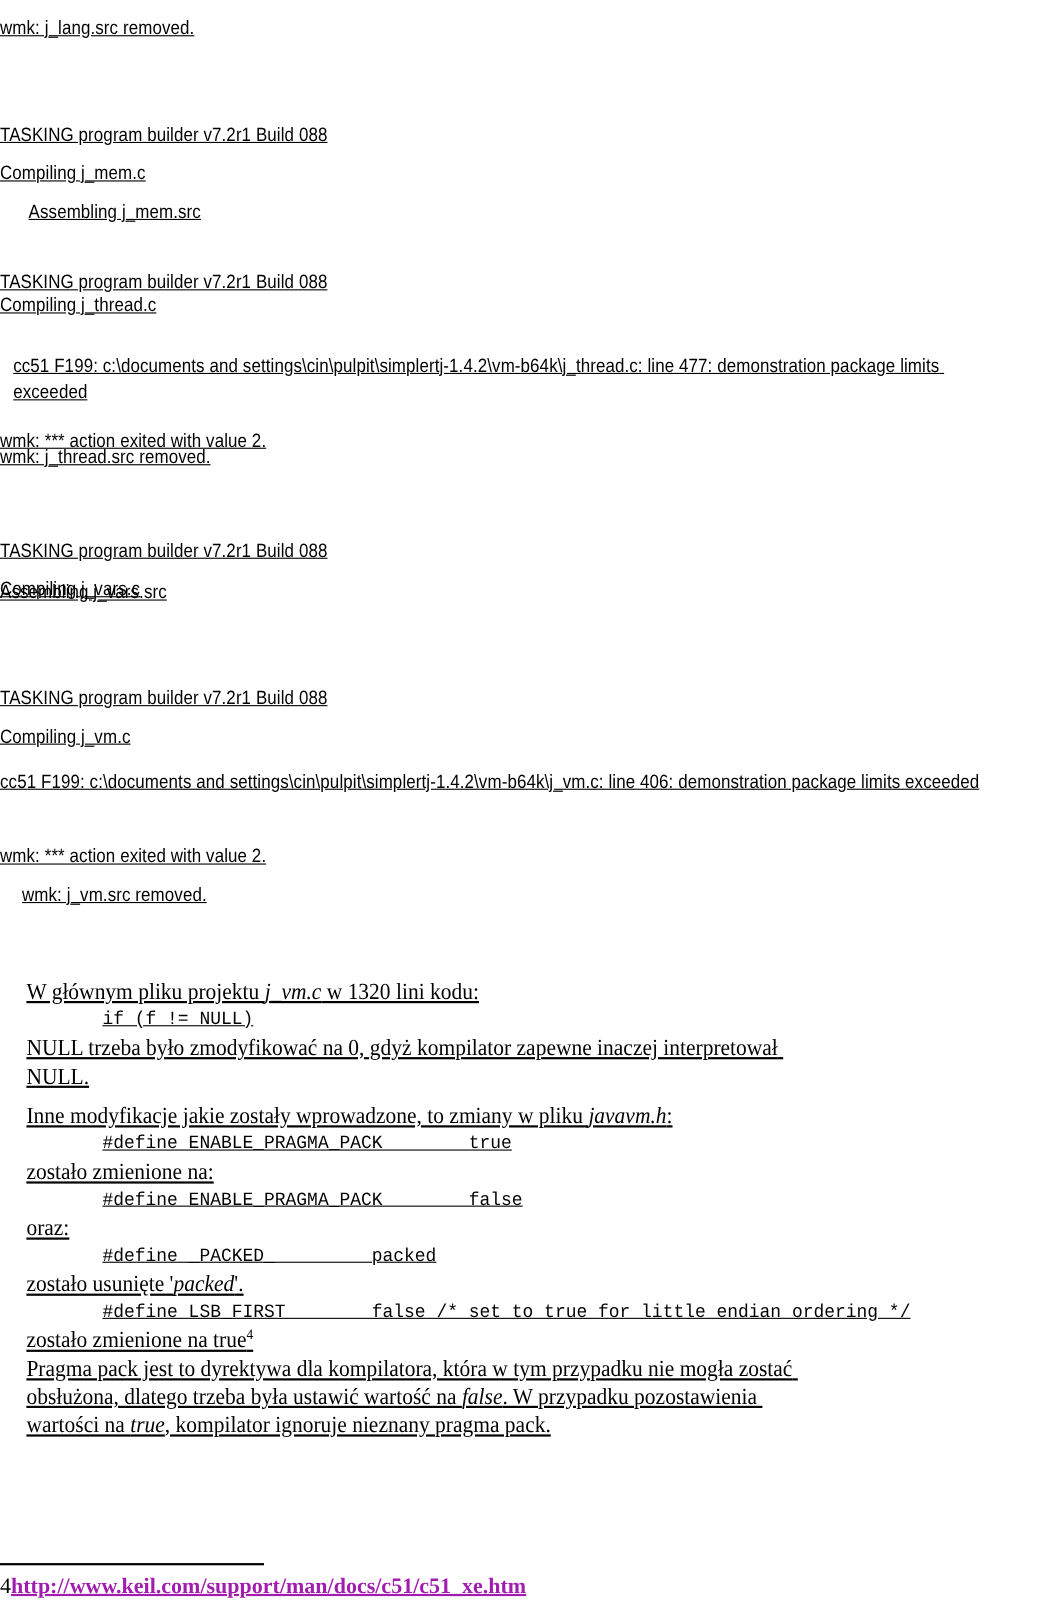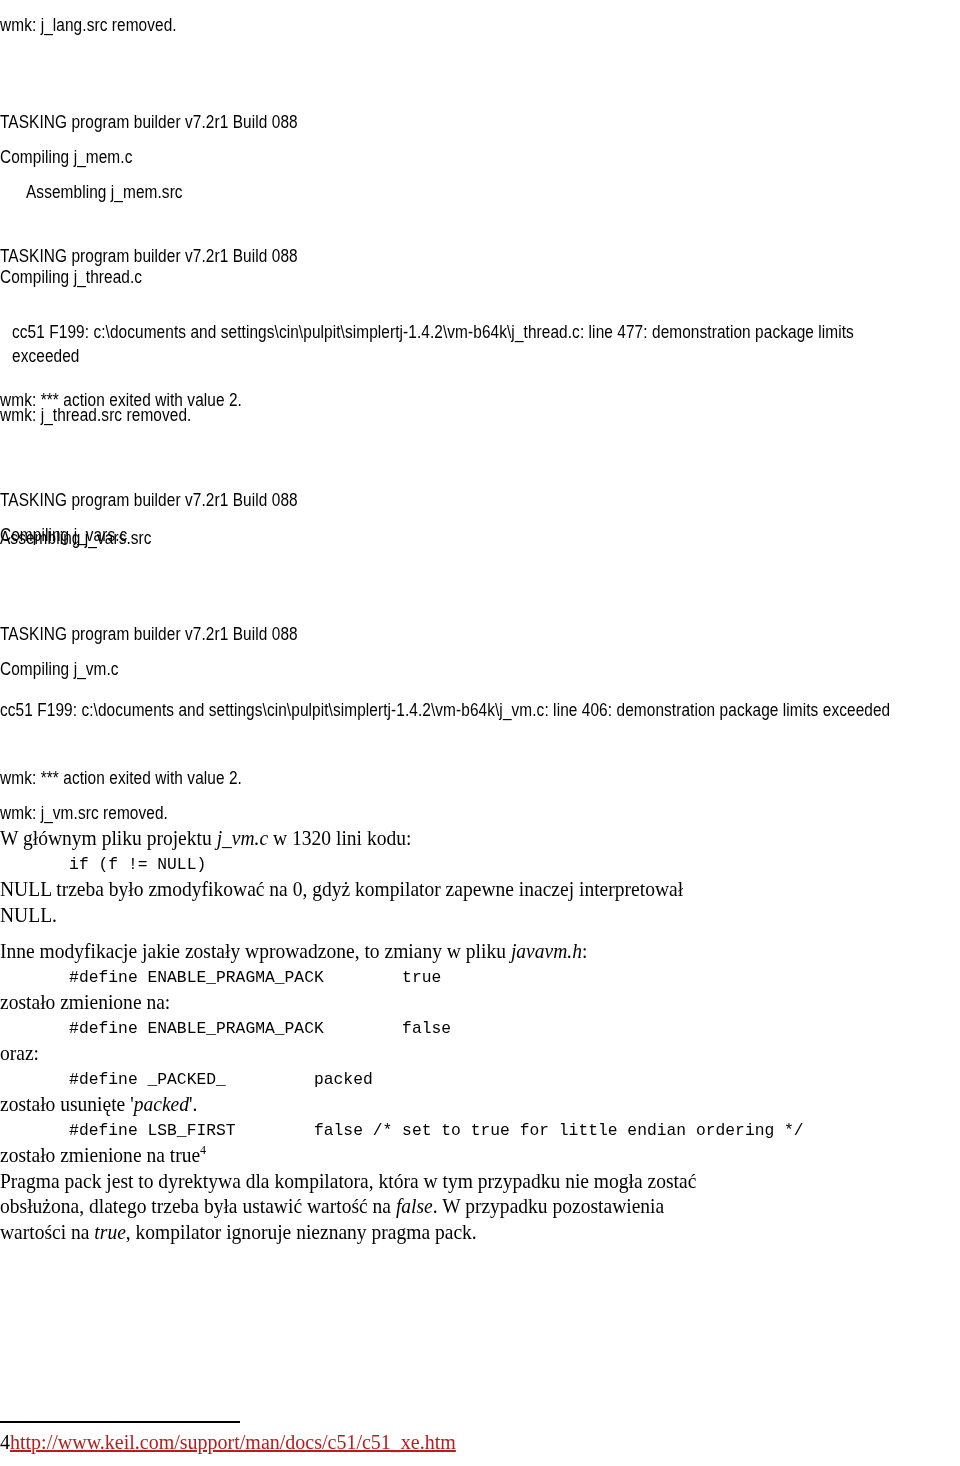--- a/index.html
+++ b/index.html
@@ -21,20 +21,21 @@
     left: 0; top: 0;
     width: 960px;
     height: 1466px;
   }
 
   
   .log-block {
     position: absolute;
     left: 0;
     width: 760px;
+    text-decoration: underline;
   }
   .log-line {
     font-family: "Liberation Sans Narrow", "Liberation Sans", "DejaVu Sans", sans-serif;
     font-stretch: condensed;
     font-size: 17.5px;
     line-height: 35px;
     color: #000;
     white-space: pre-wrap;
     transform: scaleX(0.88);
     transform-origin: left center;
@@ -89,22 +90,23 @@
     left: 0;
     top: 1430px;
     width: 960px;
     font-family: "Liberation Serif", "DejaVu Serif", serif;
     font-size: 20px;
     line-height: 24px;
     color: #000;
     white-space: nowrap;
   }
   .footnote-link {
-    color: #b91c1c;
+    color: #a21caf;
     text-decoration: underline;
+    font-weight: bold;
   }
 </style>
 </head>
 <body>
 
 <div class="page">
 
   <div id="log-container">
       <div class="log-block" style="top: 8px;">
         <div class="log-line">wmk: j_lang.src removed.</div>
@@ -147,26 +149,26 @@
       </div>
       <div class="log-block" style="top: 652px;">
         <div class="log-line">Compiling j_vm.c</div>
       </div>
       <div class="log-block" style="top: 693px;">
         <div class="log-line wrap2" style="width: 1020px;">cc51 F199: c:\documents and settings\cin\pulpit\simplertj-1.4.2\vm-b64k\j_vm.c: line 406: demonstration package limits exceeded</div>
       </div>
       <div class="log-block" style="top: 761px;">
         <div class="log-line">wmk: *** action exited with value 2.</div>
       </div>
-      <div class="log-block" style="top: 796px;">
+      <div class="log-block" style="top: 796px; padding-left: 20px;">
         <div class="log-line">wmk: j_vm.src removed.</div>
       </div>
     </div>
 
-  <div class="log-block" style="top:826px;">
+  <div class="log-block" style="top:889px;margin-left:24px;">
 
     <div class="prose"><span>W głównym pliku projektu </span><i>j_vm.c</i><span> w 1320 lini kodu:</span></div>
 
     <div class="code">if (f != NULL)</div>
 
     <div class="prose">NULL trzeba było zmodyfikować na 0, gdyż kompilator zapewne inaczej interpretował NULL.</div>
 
     <div style="height:11px;"></div>
 
     <div class="prose"><span>Inne modyfikacje jakie zostały wprowadzone, to zmiany w pliku </span><i>javavm.h</i><span>:</span></div>

